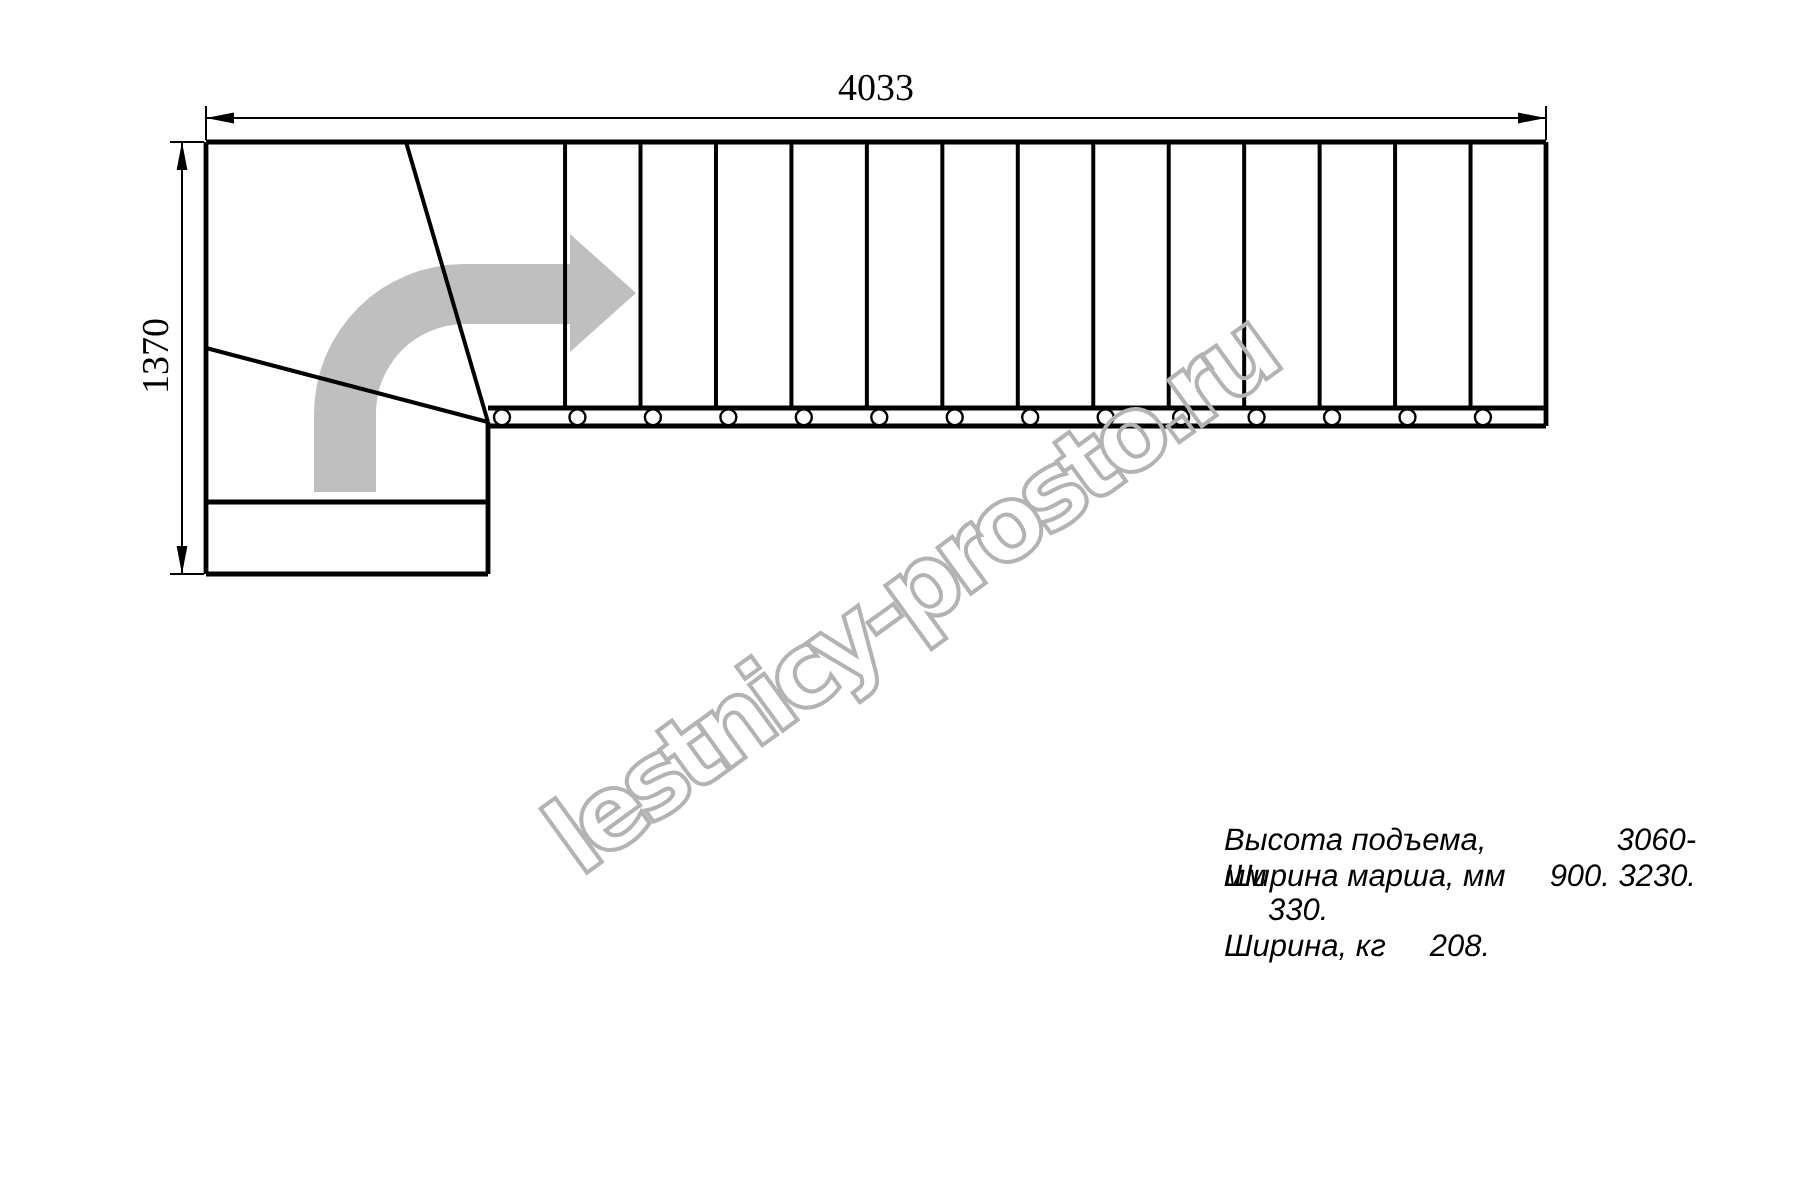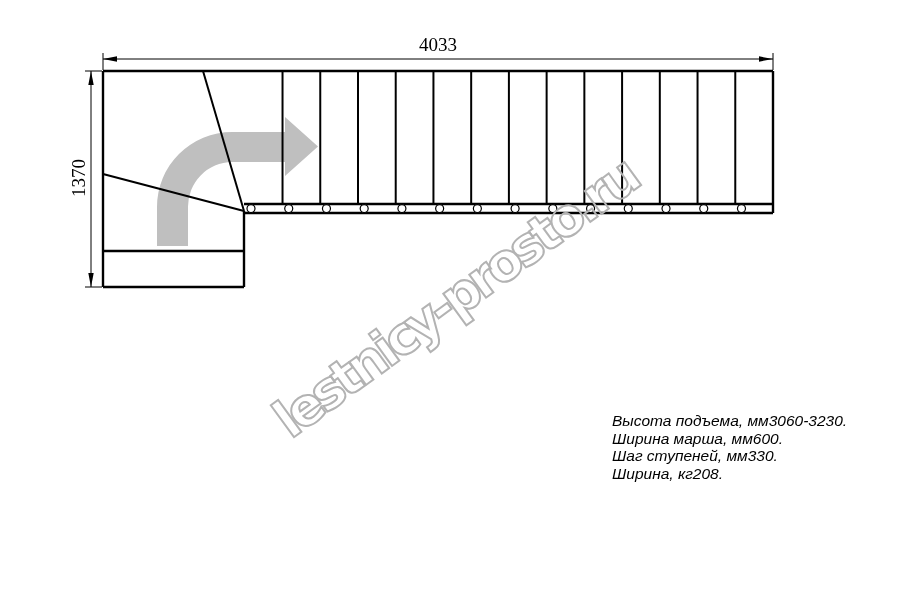--- a/index.html
+++ b/index.html
@@ -62,21 +62,21 @@
     font-size: 15.5px;
     color: #000;
   }
   .spec-row {
     display: flex;
     align-items: baseline;
     height: 17.7px;
     line-height: 17.7px;
   }
   .spec-row .label { text-align: left; }
-  .spec-row .value { text-align: right; }
+  .spec-row .value { text-align: right; margin-left: 22px; }
 </style>
 </head>
 <body>
 
 <div class="canvas">
 
   <svg class="drawing-svg" viewBox="0 0 900 600">
 
     <path id="direction-arrow" d="M 157 246 L 157 207 A 75 75 0 0 1 232 132 L 285 132 L 285 117 L 318 146.5 L 285 176 L 285 162 L 232 162 A 44.5 44.5 0 0 0 188 207 L 188 246 Z" fill="#bfbfbf" stroke="none"></path>
 
@@ -150,24 +150,23 @@
 
   <div class="watermark" id="watermark" style="-webkit-text-stroke: 2px rgb(179, 179, 179);">lestnicy-prosto.ru</div>
 
   <div class="specs">
     <div class="spec-row">
       <span class="label">Высота подъема, мм</span>
       <span class="value">3060-3230.</span>
     </div>
     <div class="spec-row">
       <span class="label">Ширина марша, мм</span>
-      <span class="value">600.</span>
+      <span class="value">900.</span>
     </div>
     <div class="spec-row">
-      <span class="label">Шаг ступеней, мм</span>
       <span class="value">330.</span>
     </div>
     <div class="spec-row">
       <span class="label">Ширина, кг</span>
       <span class="value">208.</span>
     </div>
   </div>
 
 </div>
 

